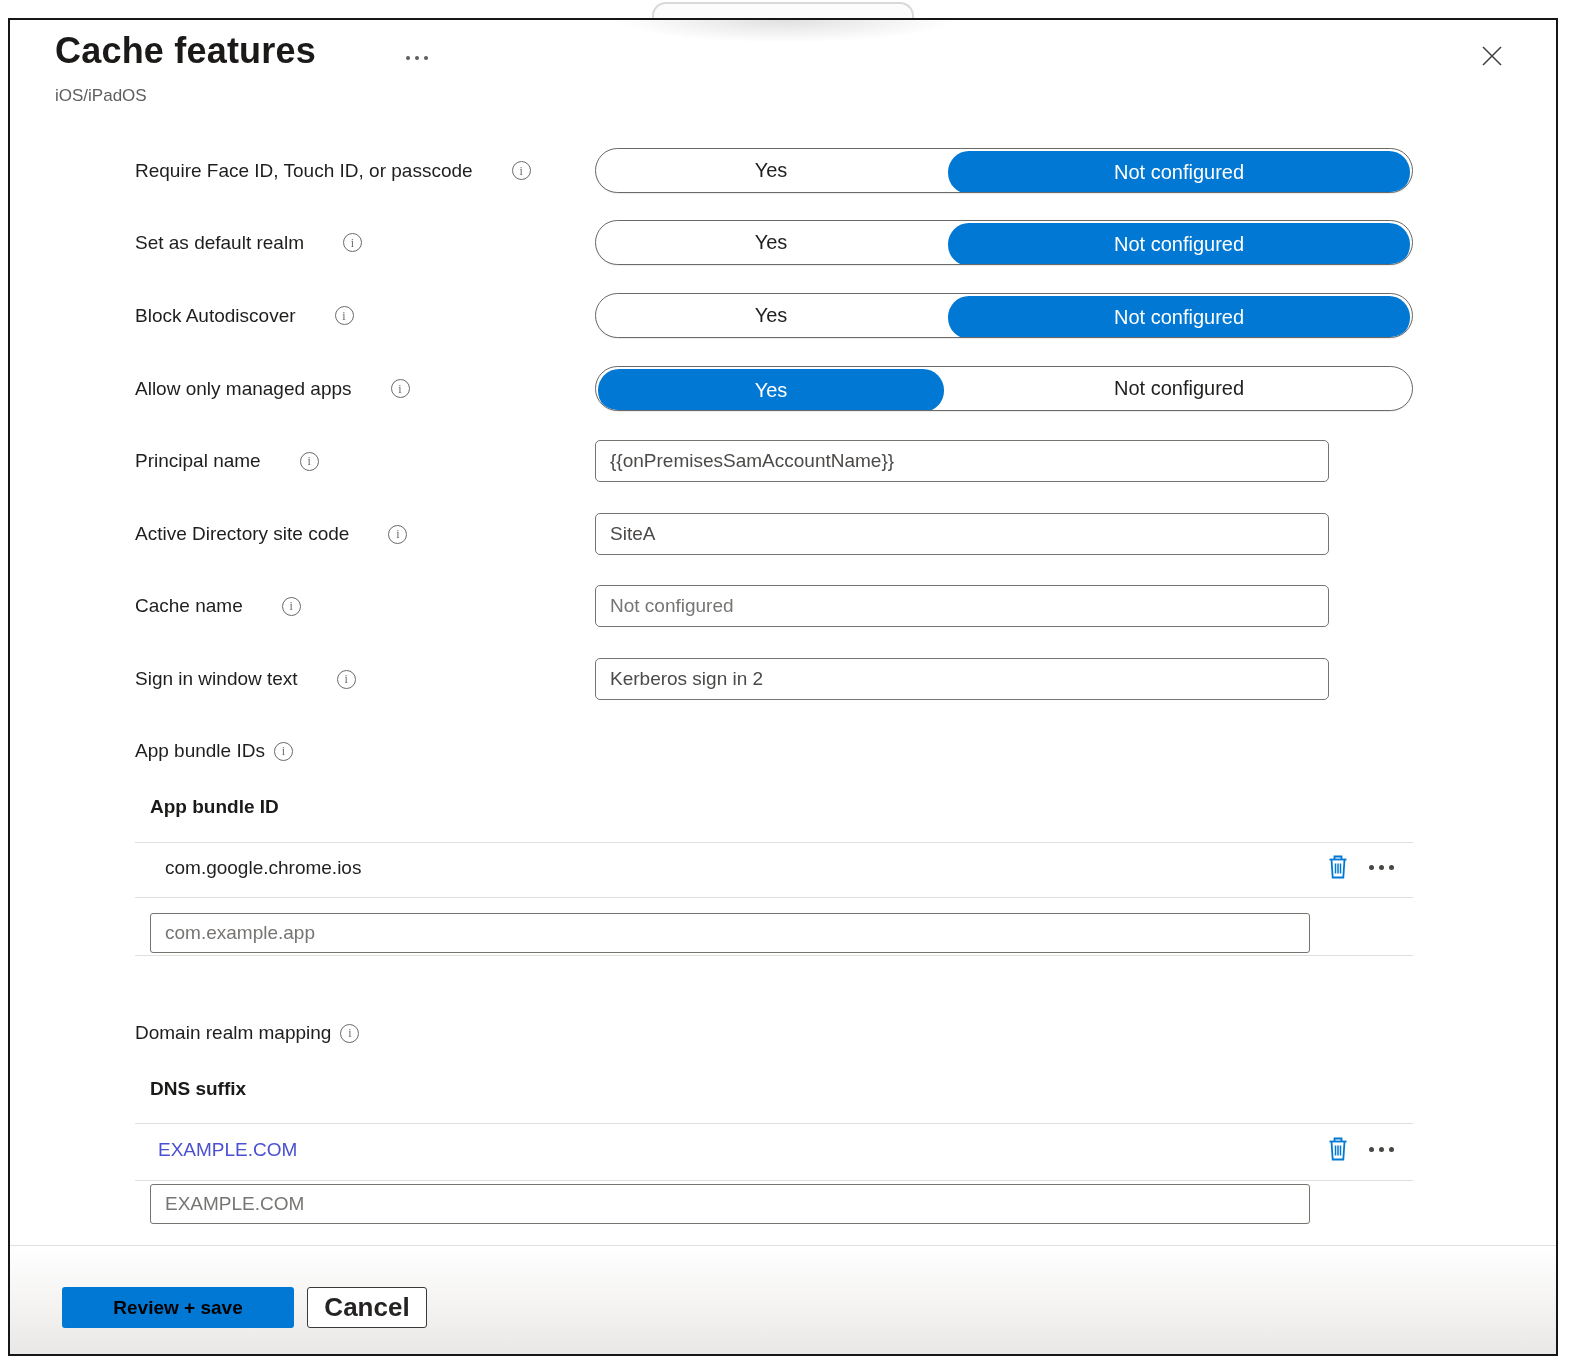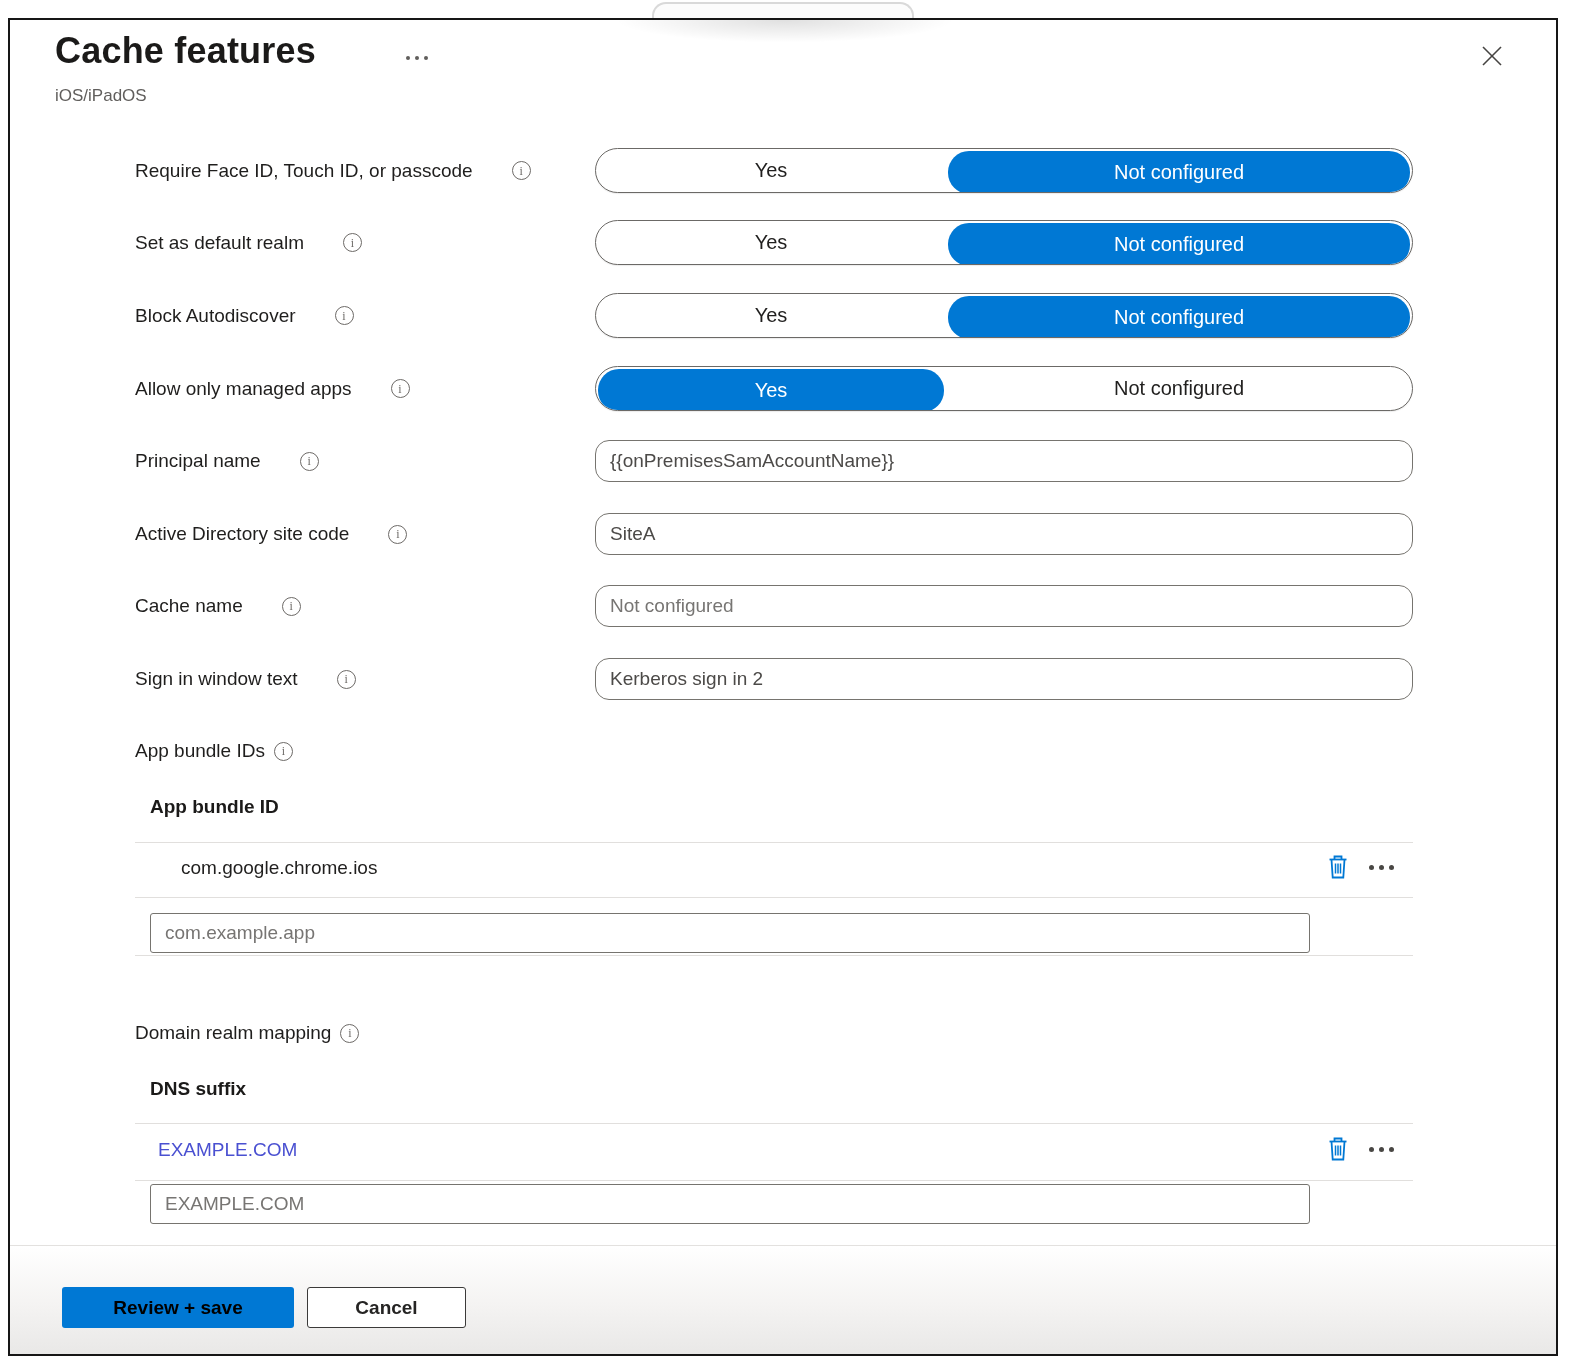--- a/index.html
+++ b/index.html
@@ -41,22 +41,22 @@
     overflow:hidden; cursor:pointer; box-shadow:0 1px 1px rgba(0,0,0,0.08); }
   .tg-opt { height:100%; display:flex; align-items:center; justify-content:center;
     font-size:20px; color:#201f1e; }
   .tg-left  { width:350px; }
   .tg-right { flex:1; }
   .tg-sel { background:#0078d4; color:#ffffff; border-radius:21px; margin:2px; }
   .tg-left.tg-sel  { width:346px; }
   .tg-right.tg-sel { flex:1; }
 
   
-  .txt-input { position:absolute; left:460px; top:0; width:818px; height:42px;
-    border:1px solid #76746f; border-radius:14px; background:#fff; font-size:19px;
+  .txt-input { position:absolute; left:460px; top:0; width:734px; height:42px;
+    border:1px solid #76746f; border-radius:5px; background:#fff; font-size:19px;
     padding:0 14px; color:#4c4a48; font-family:"Liberation Sans", sans-serif; outline:none; }
   .txt-input::placeholder { color:#777573; opacity:1; }
 
   
   .section-label { position:absolute; left:135px; font-size:19px; color:#1f1e1d;
     display:flex; align-items:center; }
   .col-header { position:absolute; left:150px; font-size:19px; font-weight:bold; color:#1b1a19; }
   .divider { position:absolute; left:135px; width:1278px; height:1px; background:#e1dfdd; }
   .list-row-text { position:absolute; left:165px; font-size:19px; color:#201f1e; }
   .link-text { color:#4a50d1; cursor:pointer; }
@@ -69,22 +69,22 @@
     padding:0 14px; color:#4c4a48; font-family:"Liberation Sans", sans-serif; outline:none; }
   .list-input::placeholder { color:#777573; opacity:1; }
 
   
   .footer { left:10px; top:1245px; width:1546px; height:109px;
     border-top:1px solid #e3e1df;
     background:linear-gradient(180deg,#ffffff 0%,#f4f3f2 55%,#e9e8e7 100%); z-index:2; }
   .btn-primary { position:absolute; left:62px; top:1287px; width:232px; height:41px;
     background:#0078d4; color:#000000; font-size:19px; font-weight:bold; border:none;
     border-radius:3px; cursor:pointer; z-index:3; font-family:"Liberation Sans", sans-serif; }
-  .btn-secondary { position:absolute; left:307px; top:1287px; width:159px; height:41px;
-    background:#ffffff; color:#252423; font-size:19px; font-weight:bold;
+  .btn-secondary { position:absolute; left:307px; top:1287px; width:120px; height:41px;
+    background:#ffffff; color:#252423; font-size:26px; font-weight:bold;
     border:1.6px solid #3b3a39; border-radius:3px; cursor:pointer; z-index:3;
     font-family:"Liberation Sans", sans-serif; }
 </style>
 </head>
 <body>
 
 <div class="abs top-notch"></div>
 <div class="abs notch-shadow"></div>
 <div class="abs frame"></div>
 
@@ -177,21 +177,21 @@
   </div>
   <input class="txt-input" type="text" value="Kerberos sign in 2" style="">
 </div>
 
 <div class="section-label" style="top:740px;">
   <span>App bundle IDs</span>
   <span class="info-icon"></span>
 </div>
 <div class="col-header" style="top:796px;">App bundle ID</div>
 <div class="divider" style="top:842px;"></div>
-<div class="list-row-text" style="top:857px;margin-left:16px;">com.google.chrome.ios</div>
+<div class="list-row-text" style="top:857px;">com.google.chrome.ios</div>
 <div class="row-actions" style="top:852px;">
   <div class="trash-btn">
     <svg width="24" height="28" viewBox="0 0 24 28" fill="none">
       <path d="M3.5 6.5h17" stroke="#0078d4" stroke-width="1.8"></path>
       <path d="M8.5 6V3.5h7V6" stroke="#0078d4" stroke-width="1.8"></path>
       <path d="M5.5 6.5l1.2 18h10.6l1.2-18" stroke="#0078d4" stroke-width="1.8"></path>
       <path d="M9.5 10.5v10M12 10.5v10M14.5 10.5v10" stroke="#0078d4" stroke-width="1.5"></path>
     </svg>
   </div>
   <div class="ellipsis-btn">

